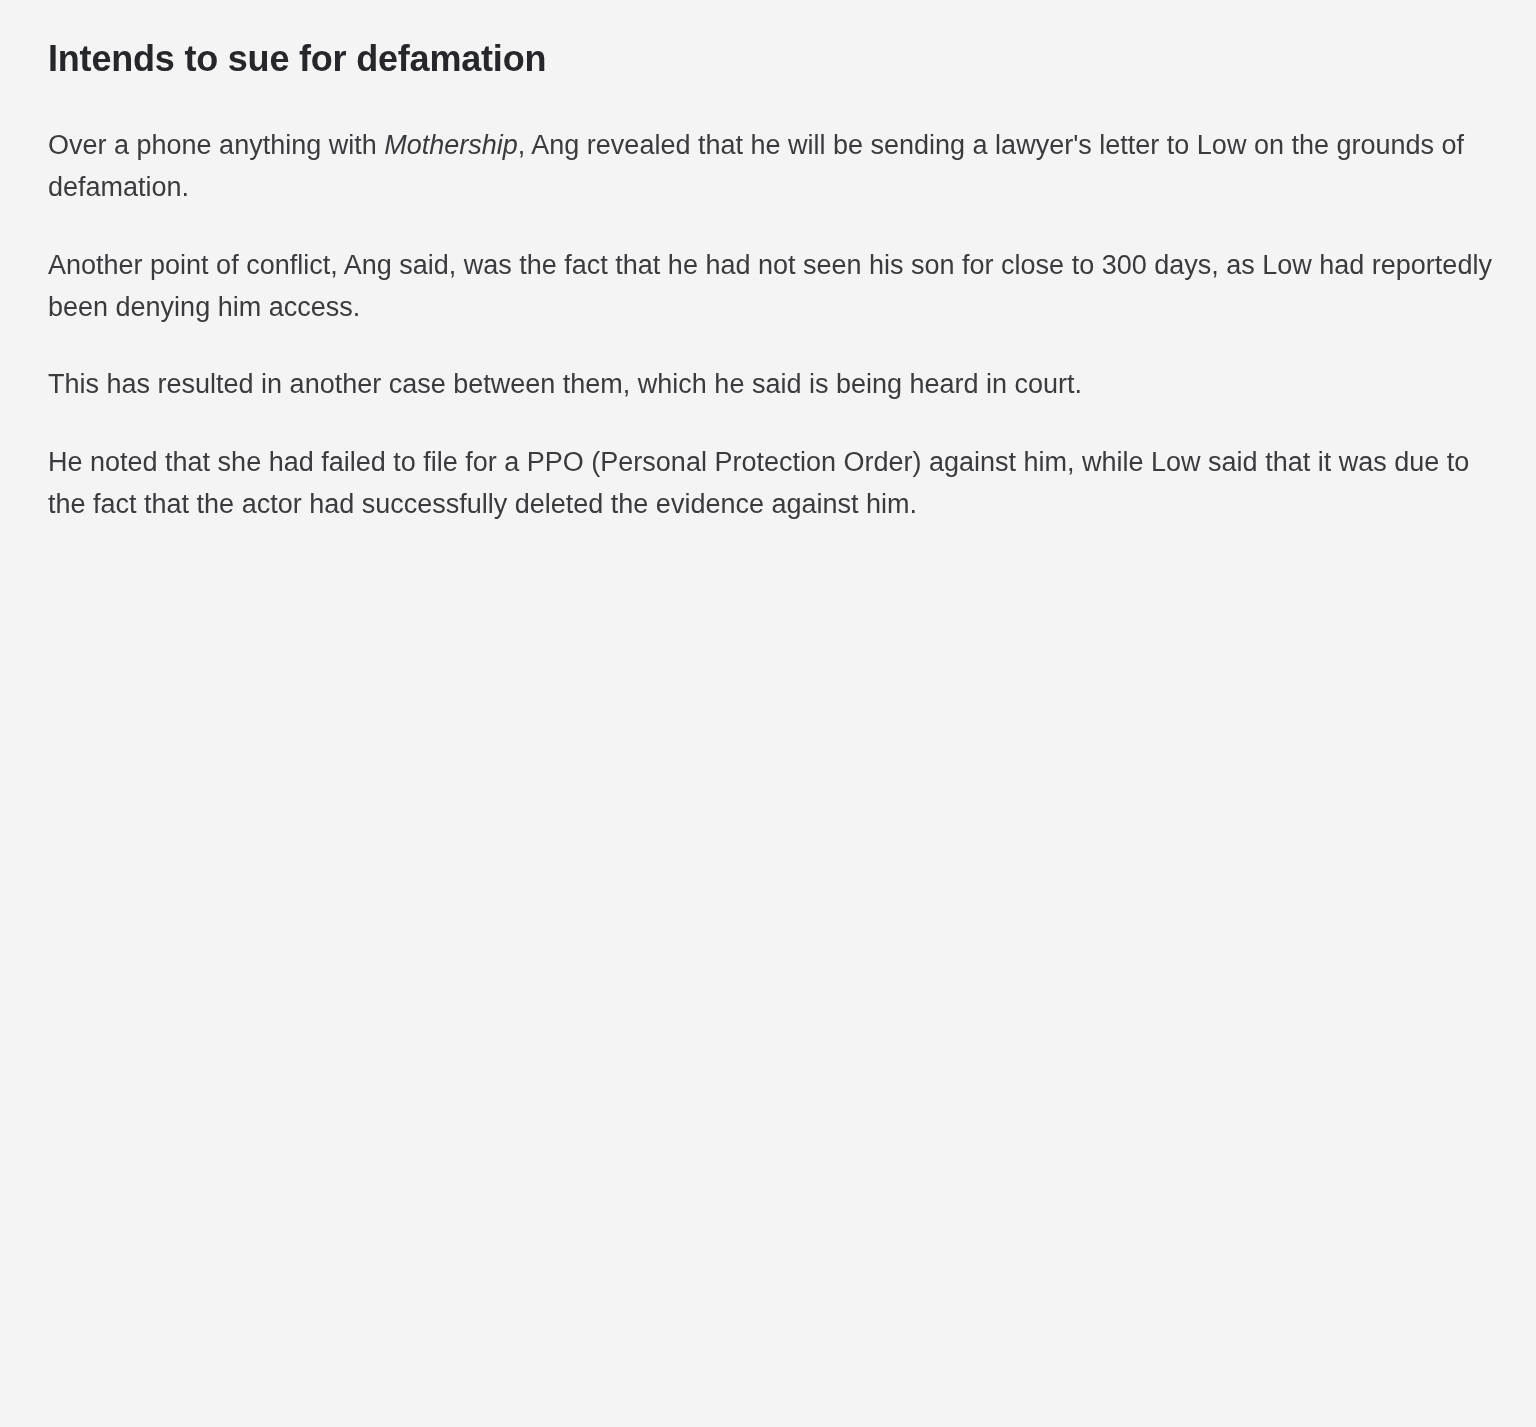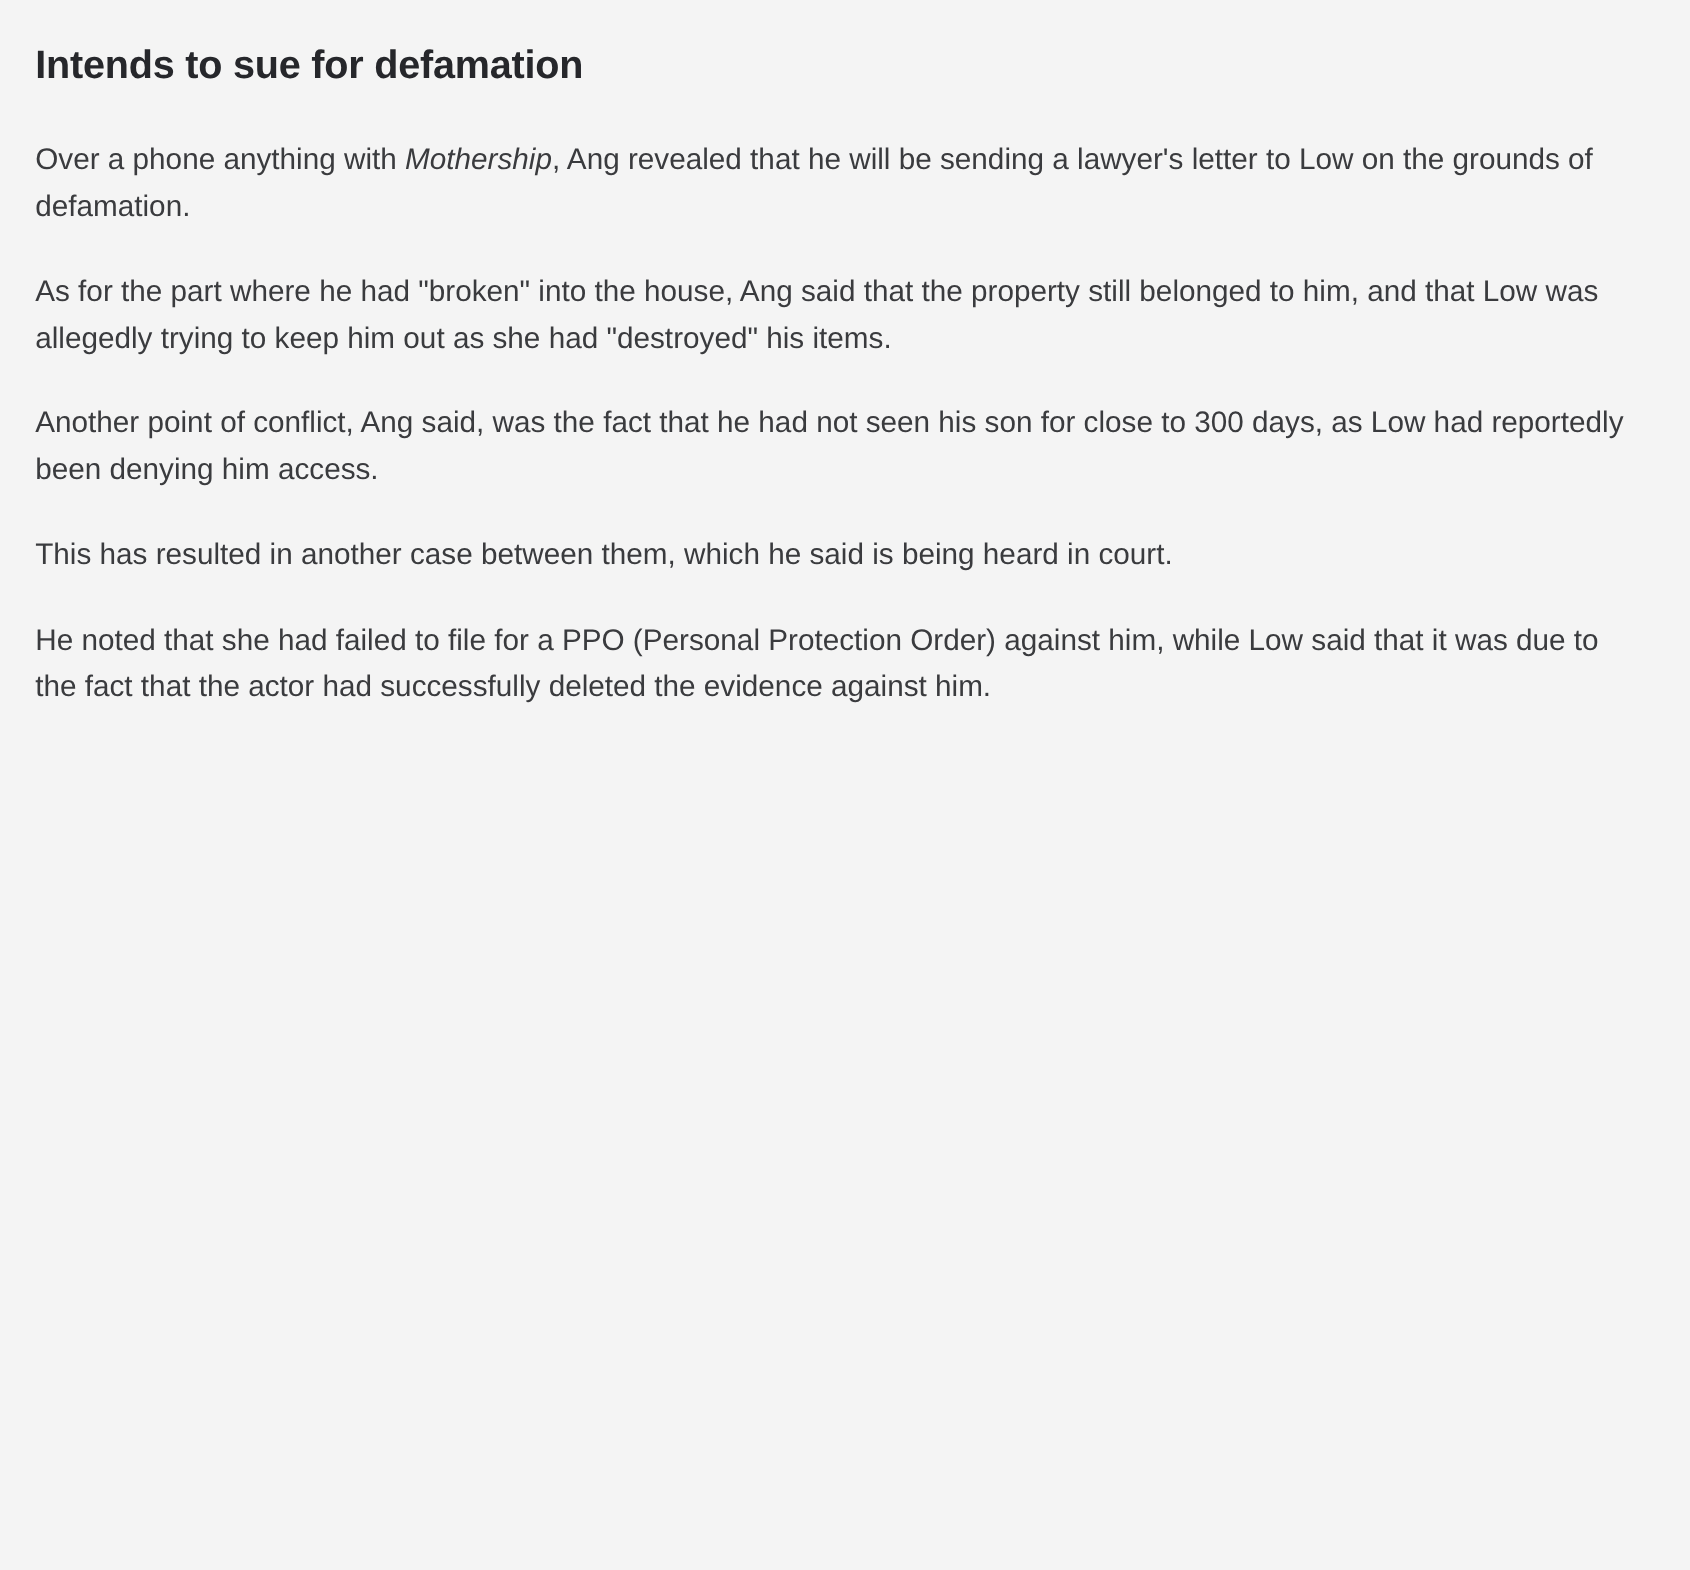--- a/index.html
+++ b/index.html
@@ -10,21 +10,21 @@
   body {
     width: 1536px;
     min-height: 1427px;
     font-family: "Liberation Sans", sans-serif;
     color: #2f3032;
     -webkit-font-smoothing: antialiased;
   }
   .article {
     box-sizing: border-box;
     width: 1536px;
-    padding: 36px 44px 20px 32px;
+    padding: 36px 44px 20px 48px;
   }
   .section-heading {
     font-size: 36px;
     font-weight: bold;
     line-height: 1.25;
     color: #26272b;
     margin: 0 0 44px 0;
     letter-spacing: -0.2px;
   }
   .para {
@@ -41,18 +41,17 @@
     font-style: italic;
   }
 </style>
 </head>
 <body>
 
 <div class="article">
   <h2 class="section-heading">Intends to sue for defamation</h2>
   <div id="paragraph-list">
       <p class="para"><span>Over a phone anything with </span><em>Mothership</em><span>, Ang revealed that he will be sending a lawyer's letter to Low on the grounds of defamation.</span></p>
-      <p class="para"><span>As for the part where he had "broken" into the house, Ang said that the property still belonged to him, and that Low was allegedly trying to keep him out as she had "destroyed" his items.</span></p>
       <p class="para"><span>Another point of conflict, Ang said, was the fact that he had not seen his son for close to 300 days, as Low had reportedly been denying him access.</span></p>
       <p class="para"><span>This has resulted in another case between them, which he said is being heard in court.</span></p>
       <p class="para"><span>He noted that she had failed to file for a PPO (Personal Protection Order) against him, while Low said that it was due to the fact that the actor had successfully deleted the evidence against him.</span></p>
     </div>
 </div>
 
 </body></html>

